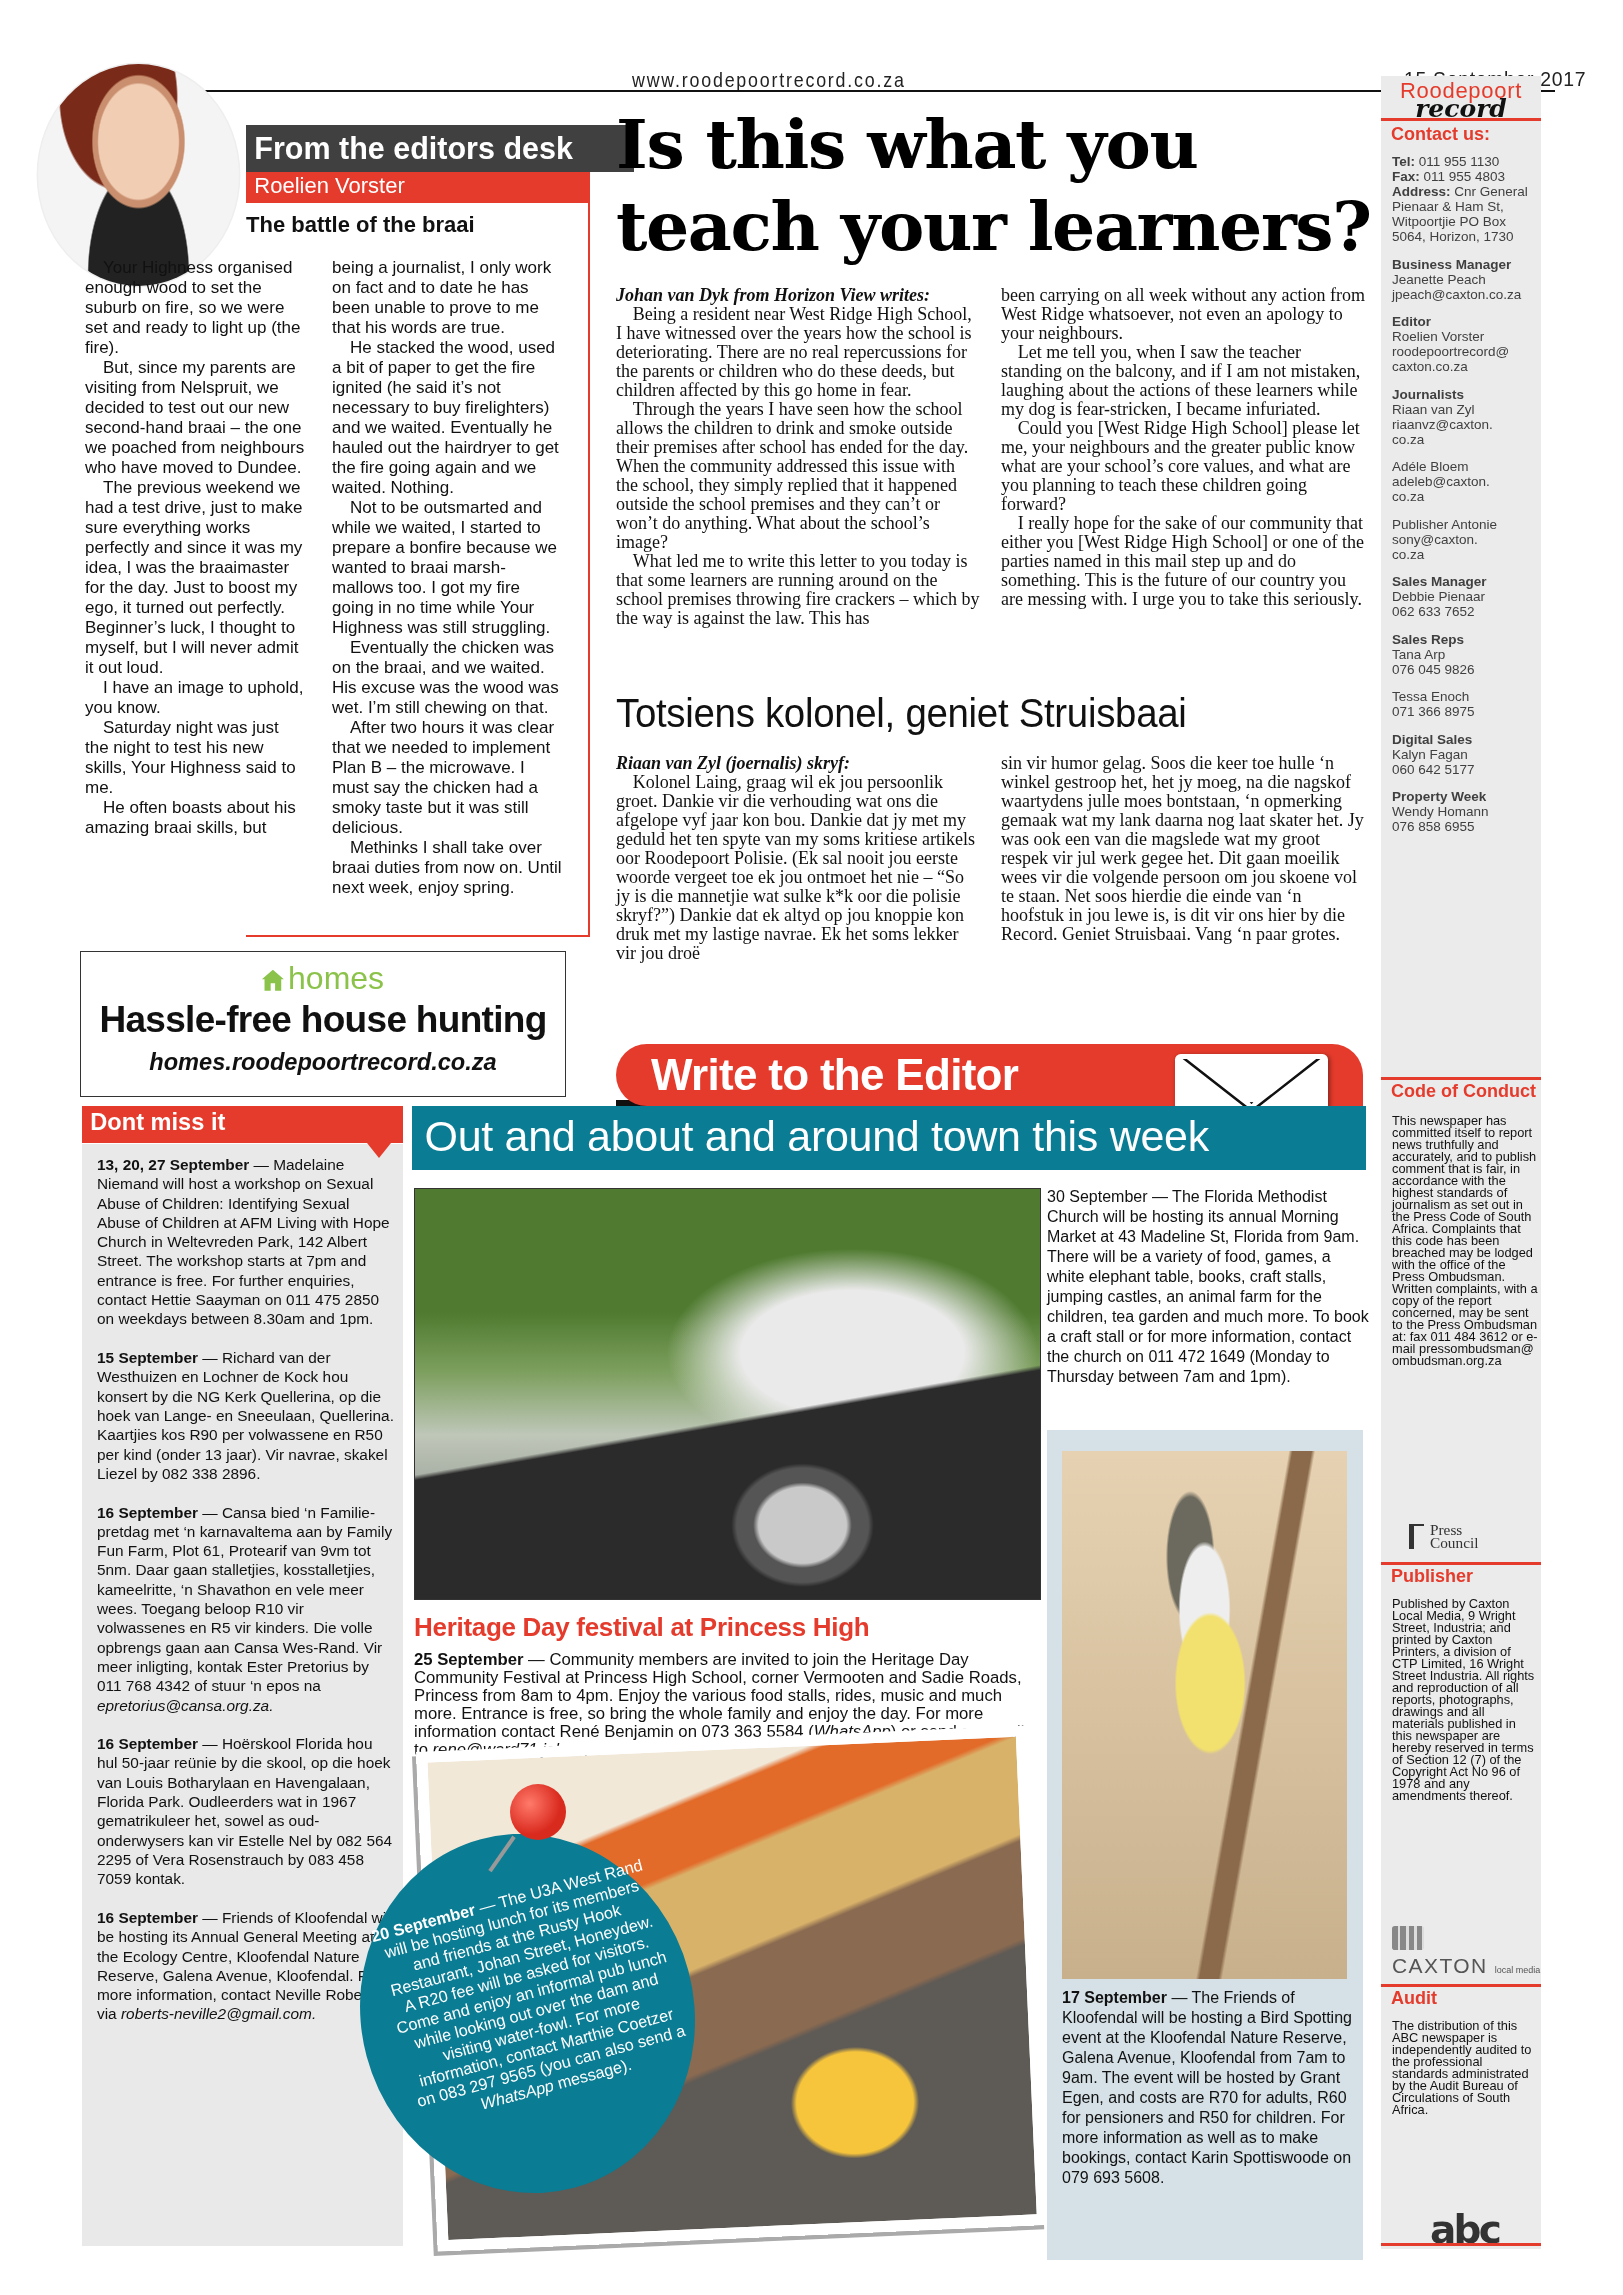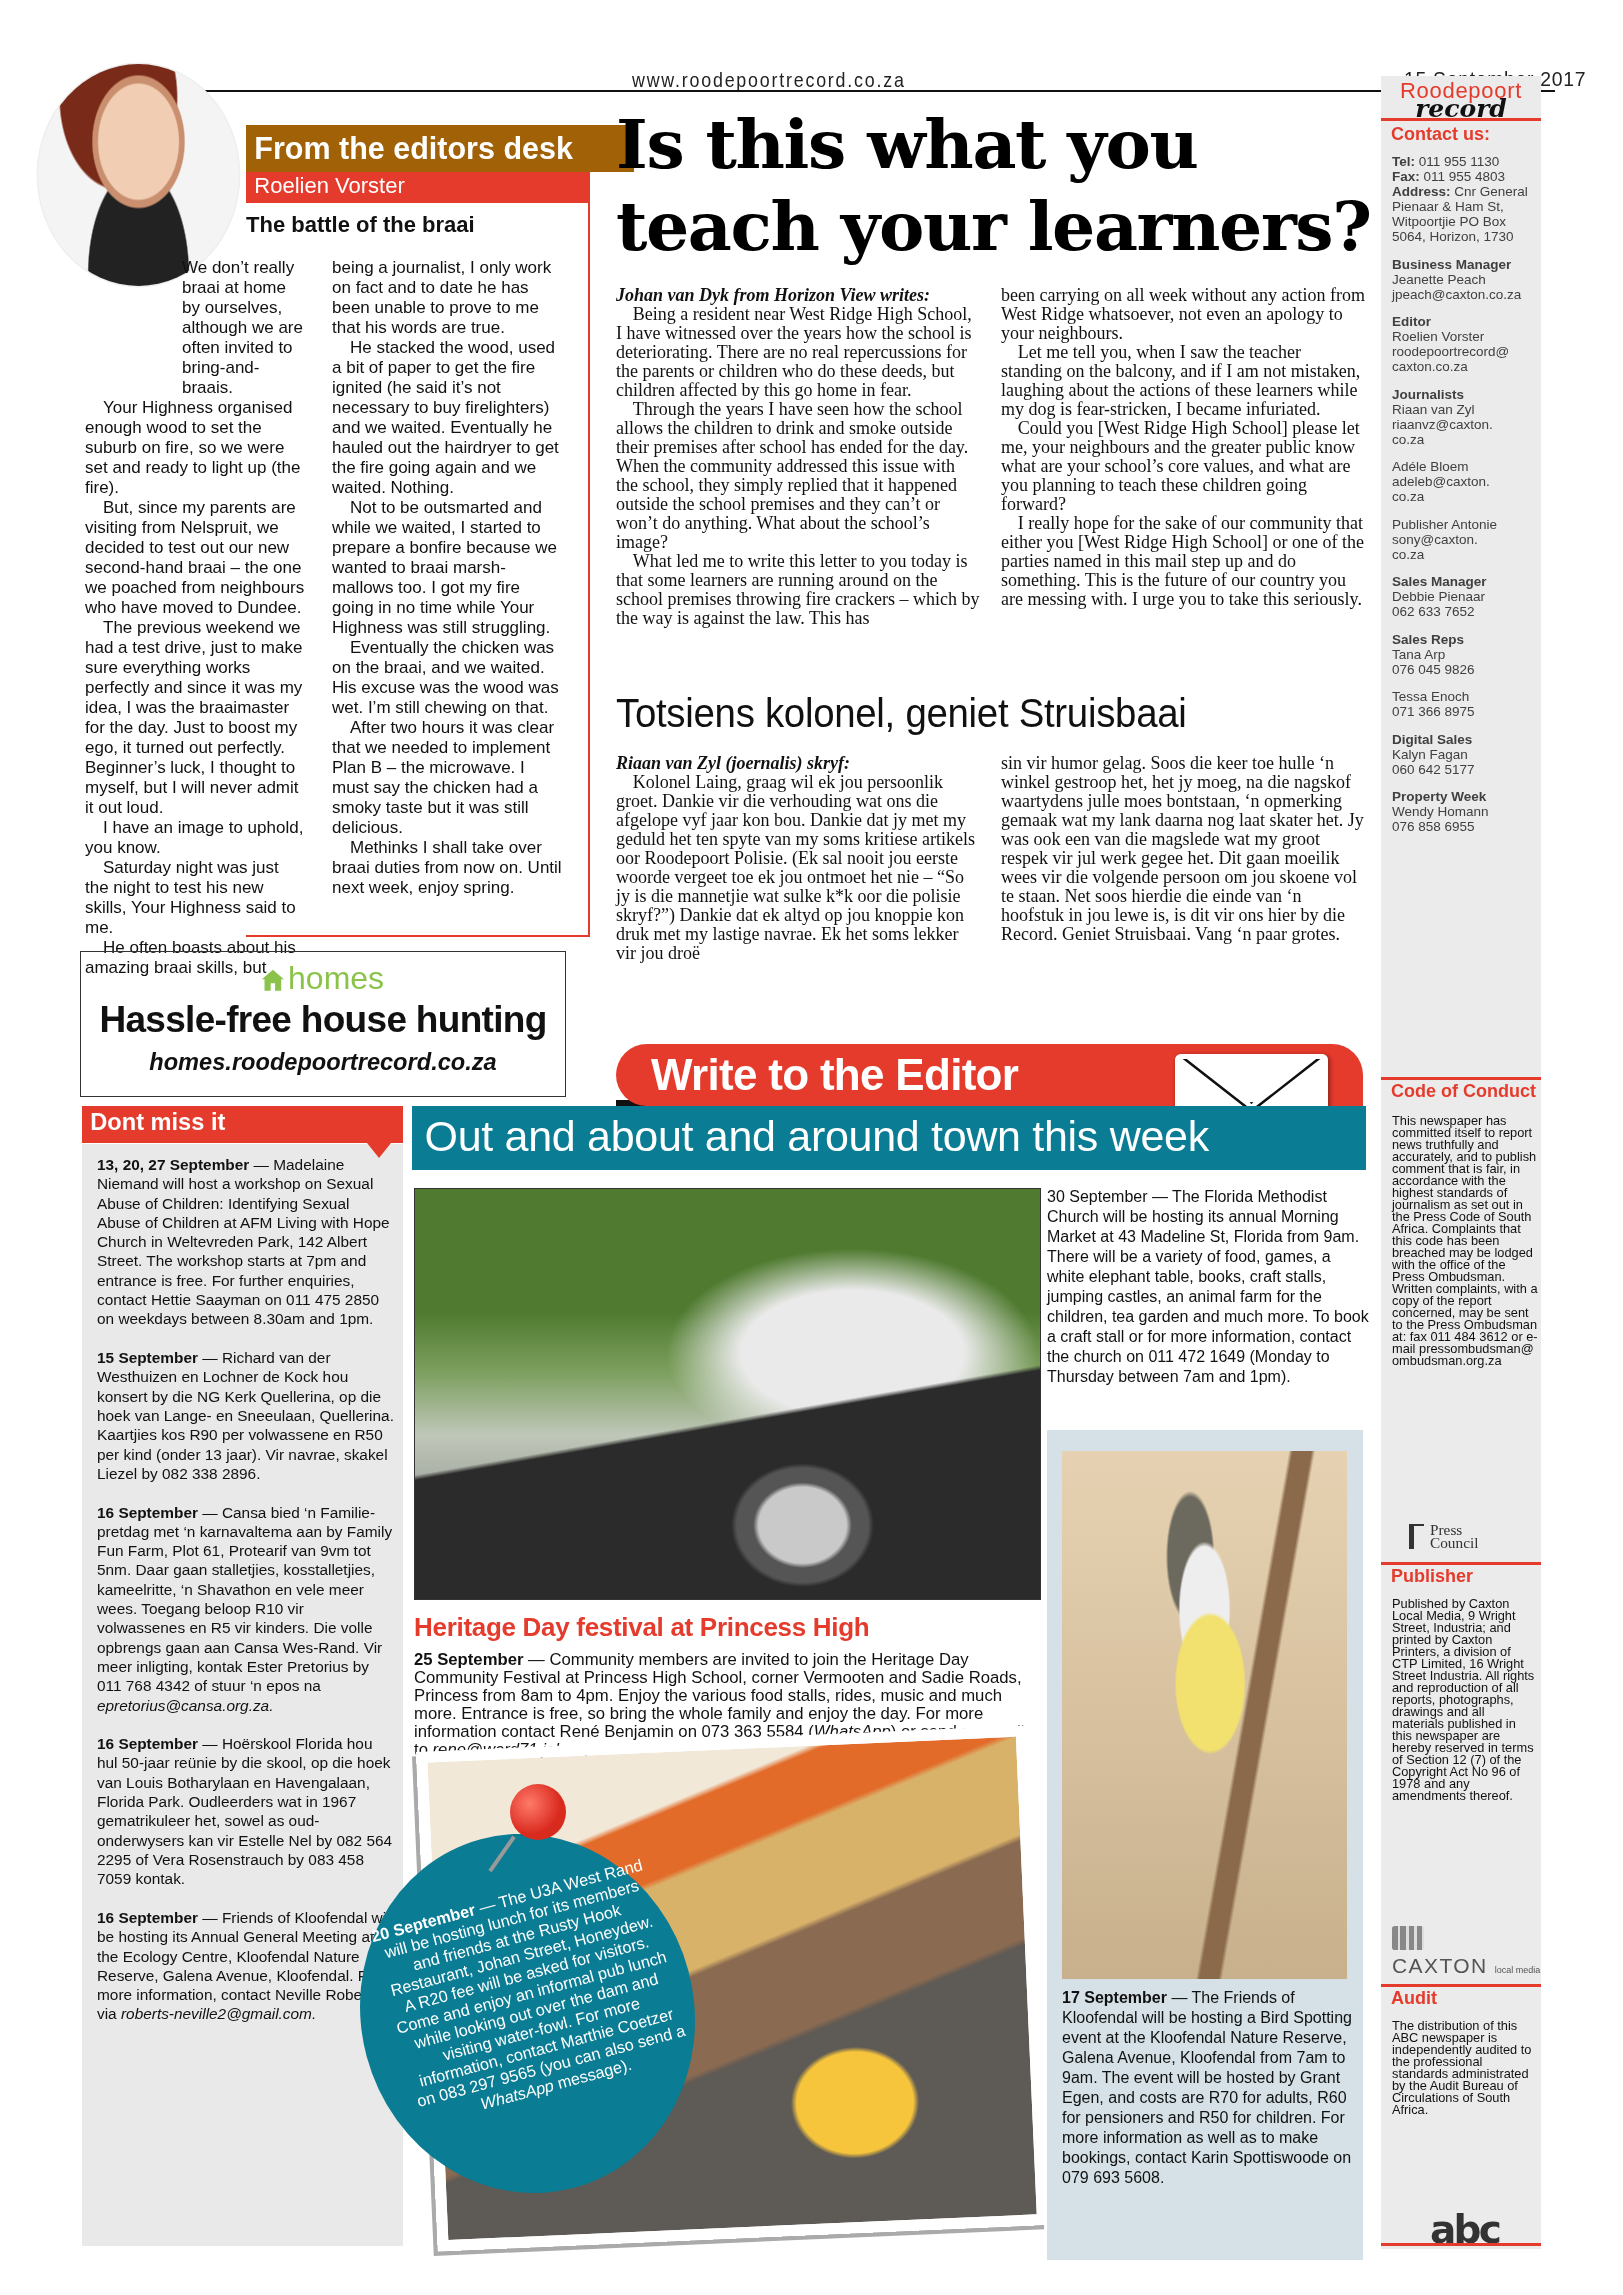--- a/index.html
+++ b/index.html
@@ -14,21 +14,21 @@
 
   
   .avatar { left: 38px; top: 64px; width: 201px; height: 222px; border-radius: 50%;
     background: radial-gradient(ellipse at 50% 35%, #f1cdb4 0 28%, #c98f6e 29% 32%, transparent 33%),
                 radial-gradient(ellipse at 40% 15%, #7a2a18 0 34%, transparent 35%),
                 radial-gradient(ellipse at 50% 95%, #222 0 35%, transparent 36%),
                 #f4f4f4; box-shadow: 0 0 0 1.4px #eee; }
 
   
   .ed-box { left: 246px; top: 125px; width: 344px; height: 812px; border-right: 2.8px solid #e53b2c; border-bottom: 2.8px solid #e53b2c; }
-  .ed-title { left: 246px; top: 125px; width: 388px; height: 47px; background: #a16207; color: #fff; font-weight: bold; font-size: 30.5px; padding: 5.6px 0 0 8.3px; white-space: nowrap; }
+  .ed-title { left: 246px; top: 125px; width: 388px; height: 47px; background: #404040; color: #fff; font-weight: bold; font-size: 30.5px; padding: 5.6px 0 0 8.3px; white-space: nowrap; }
   .ed-name { left: 246px; top: 172px; width: 344px; height: 30.5px; background: #e53b2c; color: #fff; font-size: 22px; padding: 1.4px 0 0 8.3px; }
   .ed-sub { left: 246px; top: 212px; font-weight: bold; font-size: 22px; }
   .ed-col { top: 258px; font-size: 17px; line-height: 20px; color: #111; }
   .ed-col p { text-indent: 18px; }
   .ed-col p.first { text-indent: 0; }
 
   
   .homes-ad { left: 80px; top: 951px; width: 486px; height: 146px; border: 1.4px solid #333; text-align: center; }
   .homes-logo { color: #8bc34a; font-size: 32px; margin-top: 8.3px; }
   .homes-logo .house { display: inline-block; width: 22px; height: 21px; background: #8bc34a; position: relative; top: 1.4px; margin-right: 4.2px;
@@ -132,21 +132,20 @@
 <div class="abs date">15 September 2017</div>
 <div class="abs rule-top"></div>
 
 <div class="abs avatar"></div>
 <div class="abs ed-box"></div>
 <div class="abs ed-title">From the editors desk</div>
 <div class="abs ed-name">Roelien Vorster</div>
 <div class="abs ed-sub">The battle of the braai</div>
 
 <div class="abs ed-col" style="left:85px; width:221px;">
-  <p class="first" style="padding-left:97px;">We don’t really braai at home by ourselves, although we are often invited to bring-and-braais.</p>
   <p>Your Highness organised enough wood to set the suburb on fire, so we were set and ready to light up (the fire).</p>
   <p>But, since my parents are visiting from Nelspruit, we decided to test out our new second-hand braai – the one we poached from neighbours who have moved to Dundee.</p>
   <p>The previous weekend we had a test drive, just to make sure everything works perfectly and since it was my idea, I was the braaimaster for the day. Just to boost my ego, it turned out perfectly. Beginner’s luck, I thought to myself, but I will never admit it out loud.</p>
   <p>I have an image to uphold, you know.</p>
   <p>Saturday night was just the night to test his new skills, Your Highness said to me.</p>
   <p>He often boasts about his amazing braai skills, but</p>
 </div>
 <div class="abs ed-col" style="left:332px; width:233px;">
   <p class="first">being a journalist, I only work on fact and to date he has been unable to prove to me that his words are true.</p>
   <p>He stacked the wood, used a bit of paper to get the fire ignited (he said it’s not necessary to buy firelighters) and we waited. Eventually he hauled out the hairdryer to get the fire going again and we waited. Nothing.</p>

